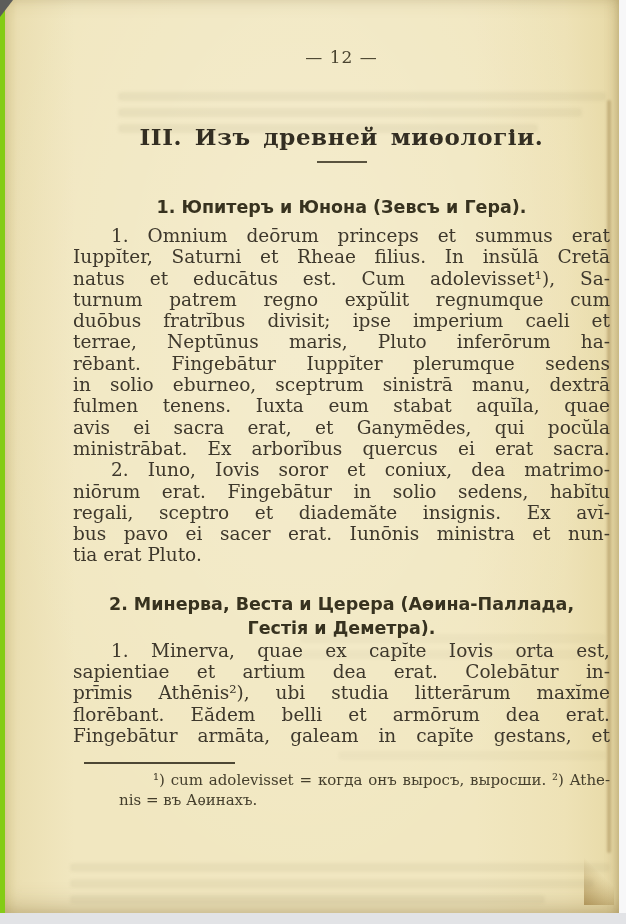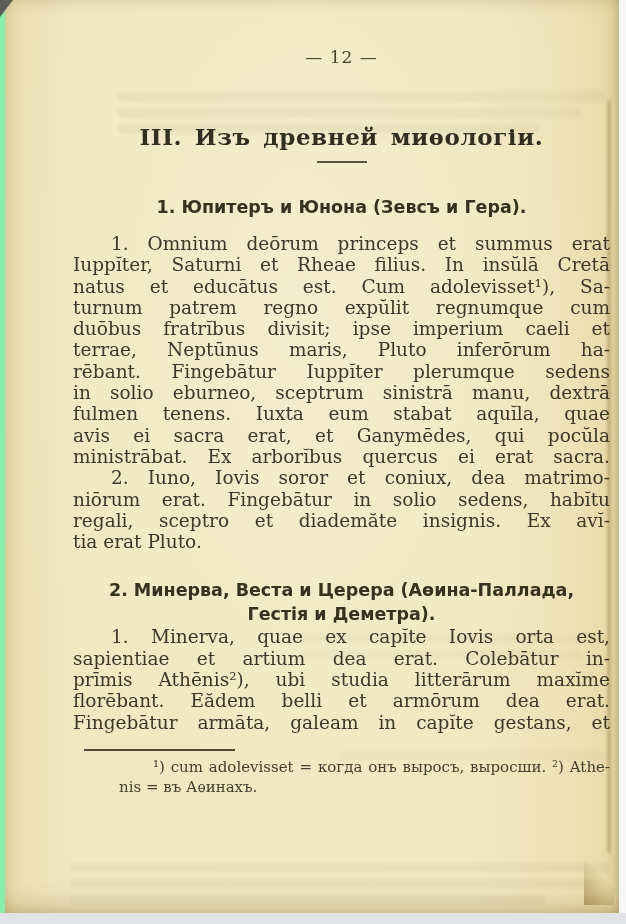--- a/index.html
+++ b/index.html
@@ -1,18 +1,18 @@
 <!DOCTYPE html>
 <html><head>
 <meta charset="utf-8">
 <style>
   html,body{margin:0;padding:0;background:#eceded;}
   .stage{
     position:relative;width:626px;height:924px;overflow:hidden;
-    background:#86efac;font-family:"DejaVu Serif",serif;
+    background:#84cc16;font-family:"DejaVu Serif",serif;
   }
   .bg-right{position:absolute;right:0;top:0;width:8px;height:100%;background:#f7f7f8;}
   .bg-bottom{position:absolute;left:0;bottom:0;width:100%;height:11px;background:#e2e3e6;}
   .page{
     position:absolute;left:5px;top:0;width:614px;height:913px;
     background:
       radial-gradient(ellipse at 48% 35%, rgba(255,255,255,.22), rgba(255,255,255,0) 72%),
       linear-gradient(90deg,#e1d49f 0,#ebdfb2 12px,#f1e7c0 70px,#f1e7c0 470px,#eee2b6 560px,#e7d9a6 614px);
     box-shadow:
       inset 0 -16px 24px -12px rgba(120,95,40,.38),
@@ -44,21 +44,21 @@
 
   .subh{margin-top:32px;font-family:"DejaVu Sans","Liberation Sans",sans-serif;
     font-weight:bold;font-size:17.5px;color:#37321f;line-height:24px;}
   .subh .tline{text-align:center;text-align-last:center;}
 
   .para{font-size:18.5px;line-height:21.3px;}
   .para .tline{text-align:justify;text-align-last:justify;}
   .para .tline.ragged{text-align-last:left;}
   .tline.indent{text-indent:38px;}
 
-  .p-jupiter{margin-top:14px;}
+  .p-jupiter{margin-top:6px;}
   .subh2{margin-top:26px;}
   .p-minerva{}
 
   .fn-rule{margin-top:16px;margin-left:11px;width:151px;height:2px;background:#4d4734;}
   .footnote{margin-top:6px;font-size:15px;line-height:20px;color:#443e2c;}
   .footnote .tline{text-align:justify;text-align-last:justify;margin-left:46px;}
   .footnote .tline.ragged{text-align-last:left;}
   .footnote .tline.indent{text-indent:34px;}
 </style>
 </head>
@@ -112,20 +112,21 @@
         <div class="tline">in solio eburneo, sceptrum sinistrā manu, dextrā</div>
         <div class="tline">fulmen tenens. Iuxta eum stabat aquĭla, quae</div>
         <div class="tline">avis ei sacra erat, et Ganymēdes, qui pocŭla</div>
         <div class="tline">ministrābat. Ex arborĭbus quercus ei erat sacra.</div>
       </div>
 
     <div class="para">
         <div class="tline indent">2. Iuno, Iovis soror et coniux, dea matrimo-</div>
         <div class="tline">niōrum erat. Fingebātur in solio sedens, habĭtu</div>
         <div class="tline">regali, sceptro et diademăte insignis. Ex avĭ-</div>
+        <div class="tline">bus pavo ei sacer erat. Iunōnis ministra et nun-</div>
         <div class="tline ragged">tia erat Pluto.</div>
       </div>
 
     <div class="subh subh2">
         <div class="tline">2. Минерва, Веста и Церера (Аѳина-Паллада,</div>
         <div class="tline">Гестія и Деметра).</div>
       </div>
 
     <div class="para p-minerva">
         <div class="tline indent">1. Minerva, quae ex capĭte Iovis orta est,</div>

